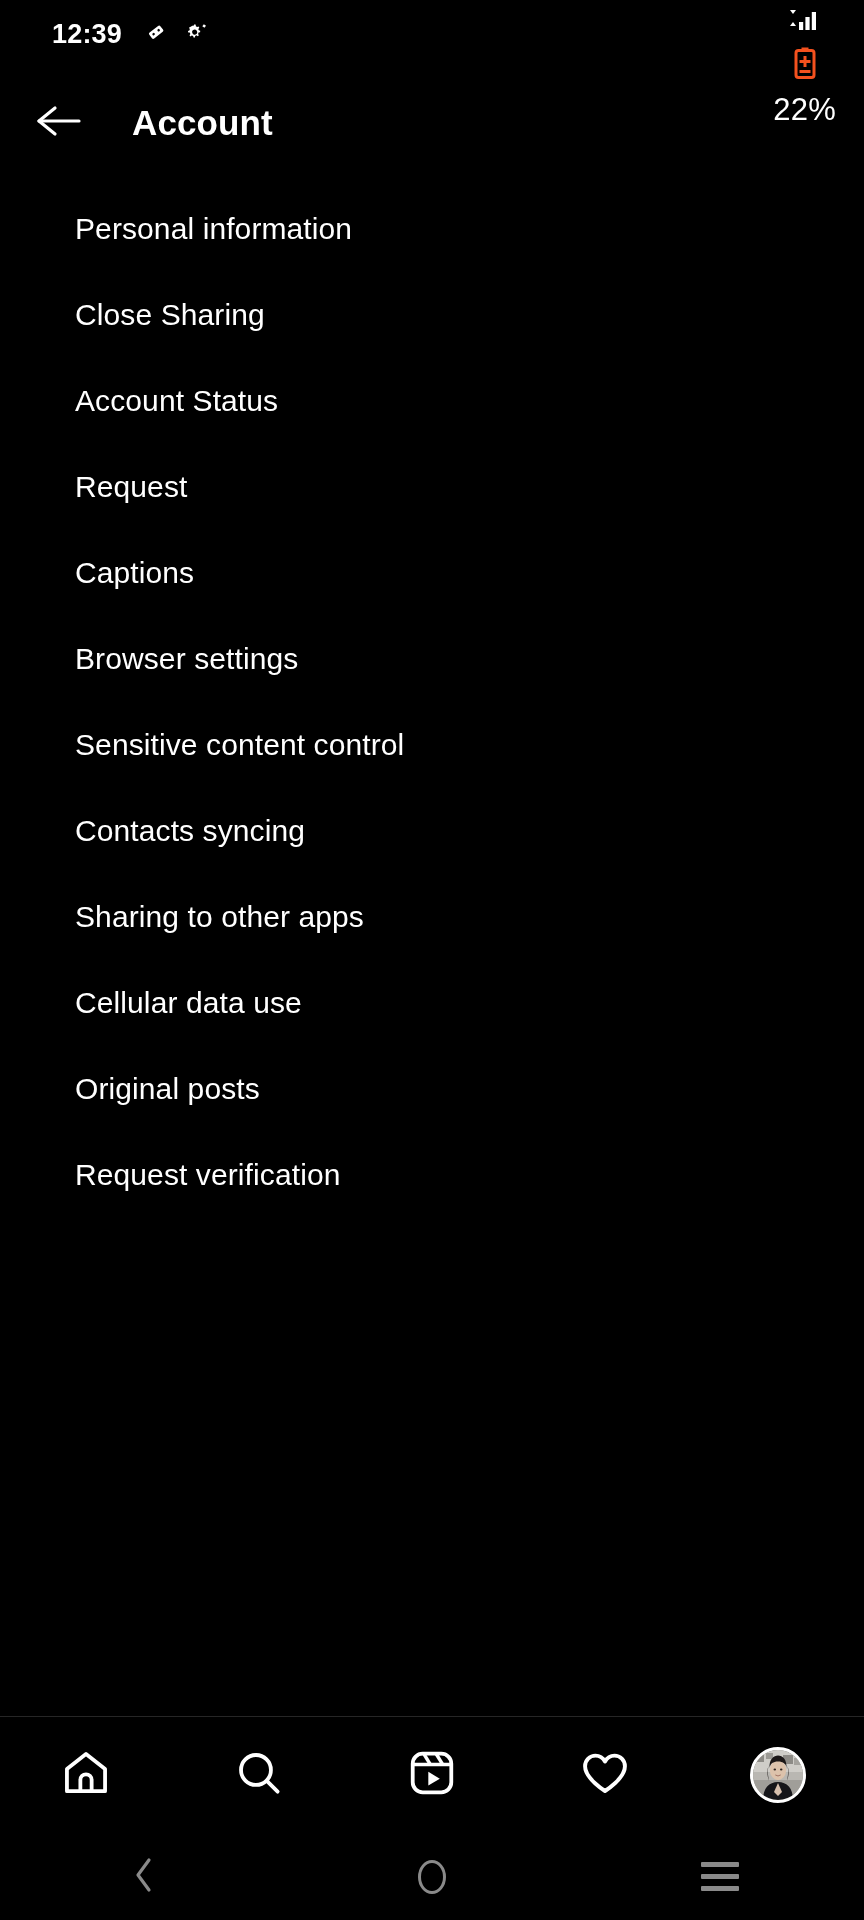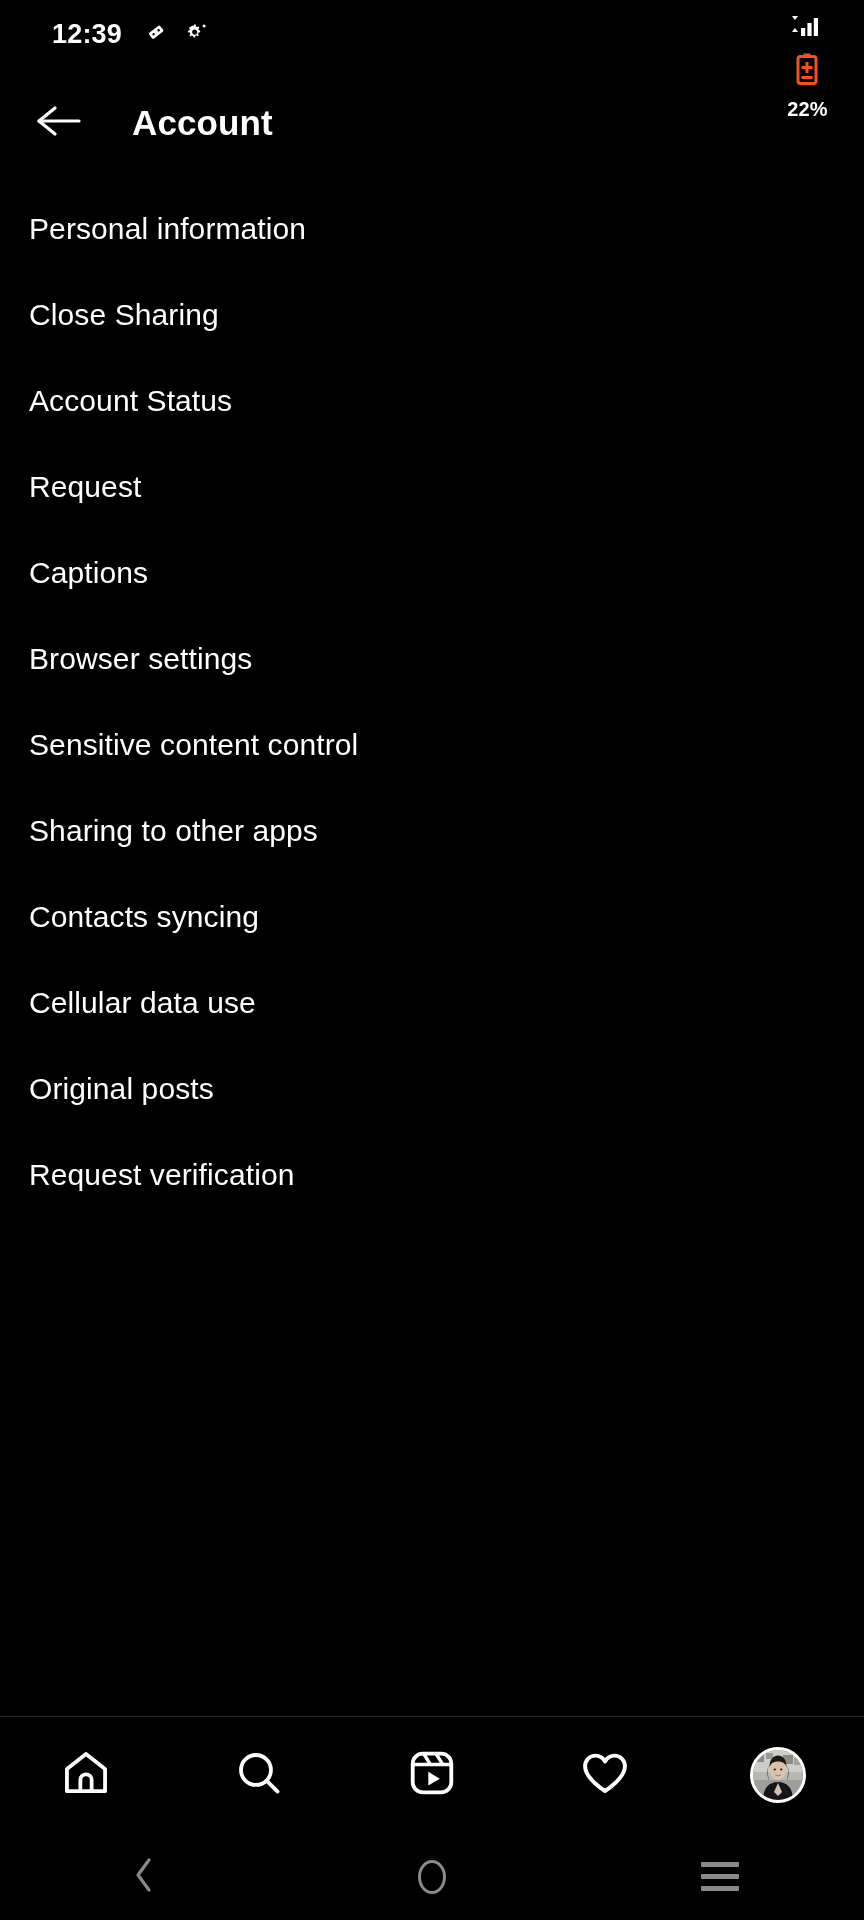--- a/index.html
+++ b/index.html
@@ -34,21 +34,21 @@
     display: flex; align-items: center; gap: 9px; flex-direction: column;
   }
   .volte {
     display: flex; flex-direction: column;
     align-items: center; justify-content: center;
     line-height: .95; font-weight: 700;
   }
   .volte .v1 { font-size: 13px; letter-spacing: -.3px; }
   .volte .v2 { font-size: 13px; letter-spacing: -.3px; }
   .net-label { font-size: 20px; font-weight: 400; letter-spacing: .2px; margin-left: 30px; }
-  .sb-pct { font-size: 20px; font-weight: 700; letter-spacing: .2px; }
+  .sb-pct { font-size: 31px; font-weight: 400; letter-spacing: .2px; }
 
   
   .header {
     position: absolute; top: 68px; left: 0;
     width: 864px; height: 110px;
     display: flex; align-items: center;
   }
   .back-btn {
     width: 76px; height: 76px; margin-left: 20px;
     display: flex; align-items: center; justify-content: center;
@@ -56,20 +56,21 @@
   }
   .page-title {
     font-size: 35px; font-weight: 700; color: #fff;
     margin-left: 36px; letter-spacing: .1px;
   }
 
   
   .list {
     position: absolute; top: 186px; left: 0;
     width: 864px;
+    padding-left: 46px;
   }
   .list-item {
     height: 86px;
     display: flex; align-items: center;
     padding-left: 29px;
     cursor: pointer;
   }
   .list-item-label {
     font-size: 30px; font-weight: 400; color: #fff;
     letter-spacing: .1px; line-height: 1;
@@ -213,24 +214,24 @@
     <div class="list-item">
       <span class="list-item-label">Captions</span>
     </div>
     <div class="list-item">
       <span class="list-item-label">Browser settings</span>
     </div>
     <div class="list-item">
       <span class="list-item-label">Sensitive content control</span>
     </div>
     <div class="list-item">
+      <span class="list-item-label">Contacts syncing</span>
+    </div>
+    <div class="list-item">
       <span class="list-item-label">Sharing to other apps</span>
-    </div>
-    <div class="list-item">
-      <span class="list-item-label">Contacts syncing</span>
     </div>
     <div class="list-item">
       <span class="list-item-label">Cellular data use</span>
     </div>
     <div class="list-item">
       <span class="list-item-label">Original posts</span>
     </div>
     <div class="list-item">
       <span class="list-item-label">Request verification</span>
     </div>

